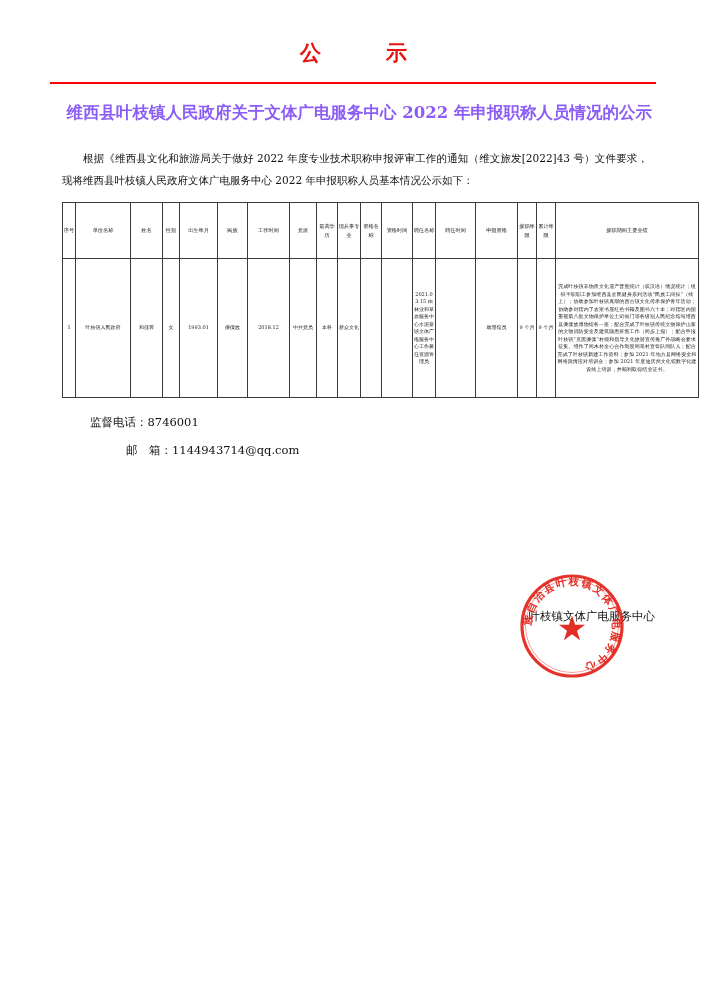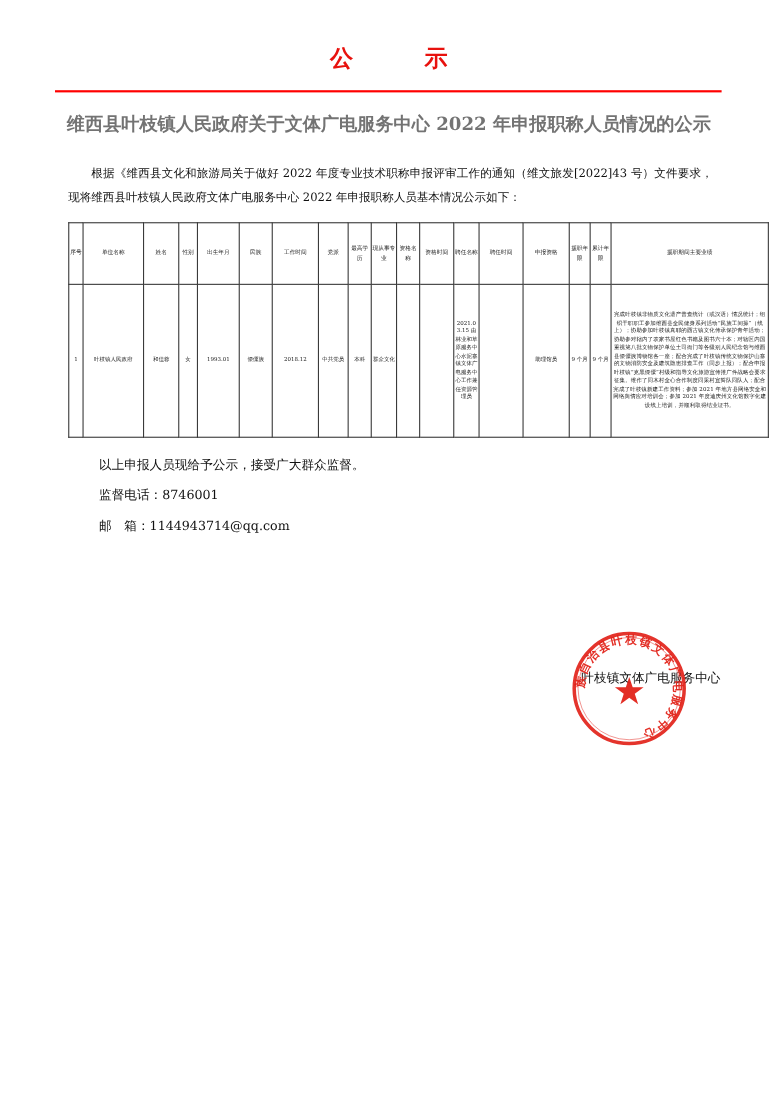--- a/index.html
+++ b/index.html
@@ -42,26 +42,26 @@
     width:606px;
     height:2px;
     background:#ff0000;
   }
 
   
   .doc-title{
     position:absolute;
     left:55px; top:100px;
     width:597px;
-    text-align:center;
+    text-align:right;
     font-family:"DejaVu Serif","Liberation Serif",serif;
     font-weight:bold;
     font-size:16.5px;
     line-height:1.55;
-    color:#737373;
+    color:#8b5cf6;
   }
 
   
   .intro{
     position:absolute;
     left:62px; top:147px;
     width:586px;
     font-family:"DejaVu Serif","Liberation Serif",serif;
     font-size:10.5px;
     line-height:2.1;
@@ -118,21 +118,21 @@
   .closing{
     position:absolute;
     left:90px; top:408px;
     width:520px;
     font-family:"DejaVu Serif","Liberation Serif",serif;
     font-size:11.5px;
     line-height:2.45;
     color:#111;
   }
   .closing div{white-space:pre;}
-  .closing .mono{font-family:"DejaVu Serif","Liberation Serif",serif;}
+  .closing .mono{font-family:"DejaVu Serif","Liberation Serif",serif;margin-left:36px;}
 
   
   .sig-block{
     position:absolute;
     right:52px; top:604px;
     text-align:center;
     font-family:"DejaVu Serif","Liberation Serif",serif;
     font-size:11.5px;
     line-height:2.1;
     color:#111;
@@ -224,21 +224,20 @@
           <td>助理馆员</td>
           <td>9 个月</td>
           <td>9 个月</td>
           <td class="perf">完成叶枝镇非物质文化遗产普查统计（或汉语）情况统计；组织干职职工参加维西县全民健身系列活动“民族工间操”（线上）；协助参加叶枝镇真耶的西古镇文化传承保护青年活动；协助参对辖内了农家书屋红色书籍及图书六十本；对辖区内国重视第八批文物保护单位土司衙门等各级别人民纪念馆与维西县傈僳族博物馆各一座；配合完成了叶枝镇传统文物保护山寨的文物消防安全及建筑隐患排查工作（同步上报）；配合申报叶枝镇“克黑傈僳”村级和指导文化旅游宣传推广件战略会要求征集。维作了同木村全心合作制度同采村宣誓队同队人；配合完成了叶枝镇新建工作资料；参加 2021 年地方县网络安全和网络舆情应对培训会；参加 2021 年度迪庆州文化馆数字化建设线上培训，并顺利取得结业证书。</td>
         </tr>
       </tbody>
     </table>
   </div>
 
   <div class="closing">
-    <div>以上申报人员现给予公示，接受广大群众监督。</div>
     <div>监督电话：8746001</div>
     <div class="mono">邮　箱：1144943714@qq.com</div>
   </div>
 
   <div class="sig-block">
     <div>叶枝镇文体广电服务中心</div>
   </div>
 
   <div class="seal">
     <svg viewBox="0 0 108 108" width="108" height="108" aria-hidden="true">

